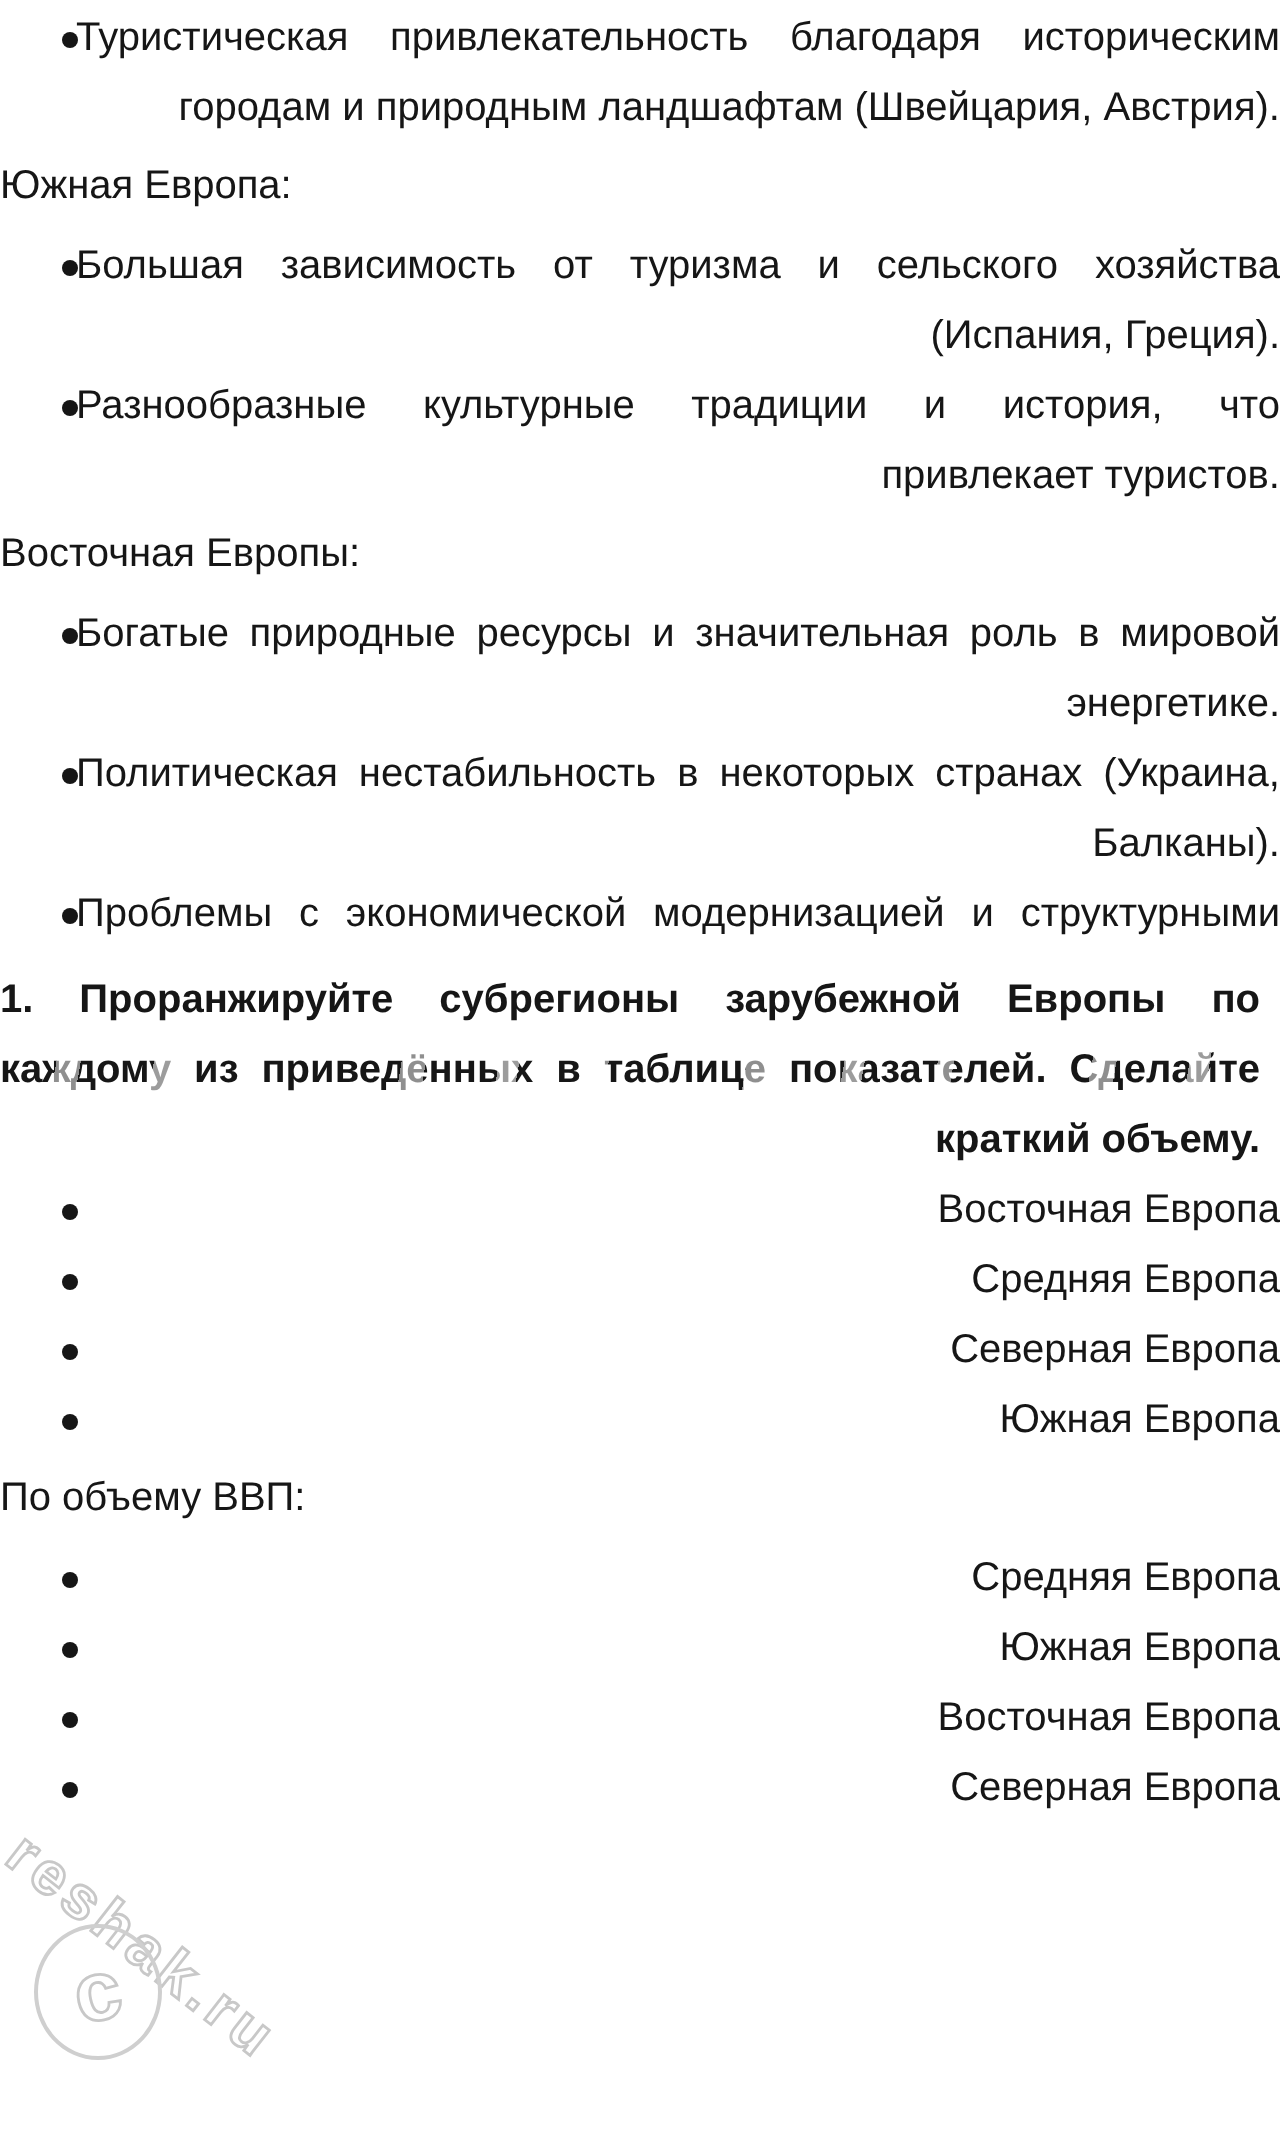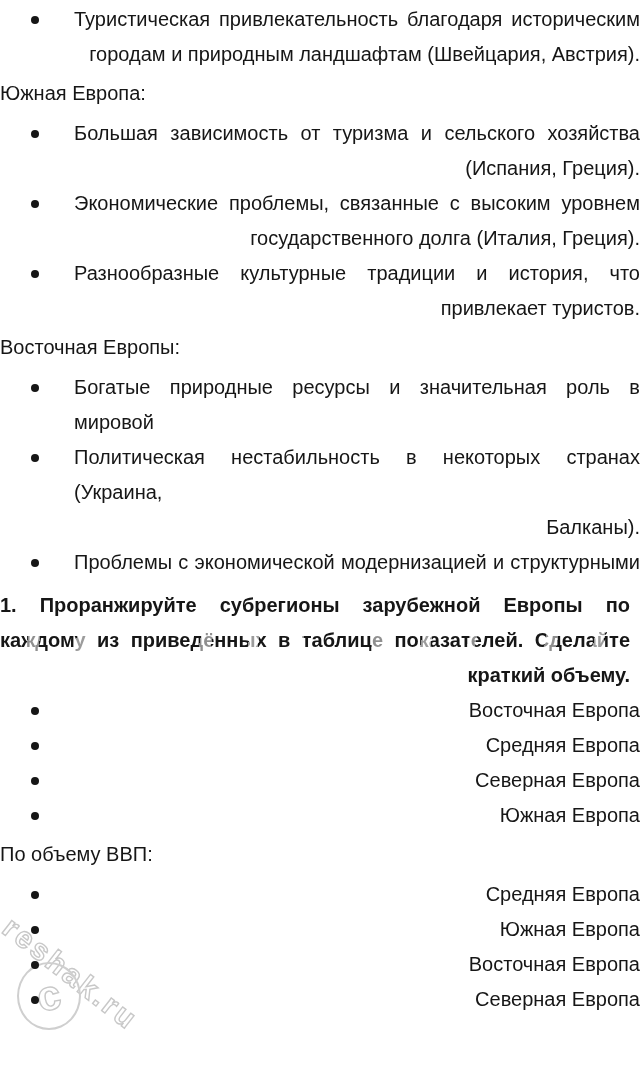--- a/index.html
+++ b/index.html
@@ -28,21 +28,21 @@
     box-sizing: border-box;
     padding: 2px 4px 0 0;
   }
   .blist {
     margin: 0;
     padding: 0;
     list-style: none;
   }
   .bitem {
     position: relative;
-    padding-left: 74px;
+    padding-left: 38px;
   }
   .dot {
     position: absolute;
     left: 31px;
     top: 14px;
     width: 8px;
     height: 8px;
     border-radius: 50%;
     background: #161616;
   }
@@ -141,35 +141,31 @@
 
     <p class="sec">Южная Европа:</p>
     <ul class="blist">
       <li class="bitem">
         <span class="dot"></span>
         <div class="jl">Большая зависимость от туризма и сельского хозяйства</div>
         <div class="ll">(Испания, Греция).</div>
       </li>
       <li class="bitem">
         <span class="dot"></span>
-        <div class="jl">Экономические проблемы, связанные с высоким уровнем</div>
-        <div class="ll">государственного долга (Италия, Греция).</div>
-      </li>
-      <li class="bitem">
-        <span class="dot"></span>
         <div class="jl">Разнообразные культурные традиции и история, что</div>
         <div class="ll">привлекает туристов.</div>
       </li>
     </ul>
 
     <p class="sec">Восточная Европы:</p>
     <ul class="blist">
       <li class="bitem">
         <span class="dot"></span>
         <div class="jl">Богатые природные ресурсы и значительная роль в мировой</div>
+        <div class="ll">энергетике.</div>
       </li>
       <li class="bitem">
         <span class="dot"></span>
         <div class="jl">Политическая нестабильность в некоторых странах (Украина,</div>
         <div class="ll">Балканы).</div>
       </li>
       <li class="bitem">
         <span class="dot"></span>
         <div class="jl">Проблемы с экономической модернизацией и структурными</div>
       </li>

